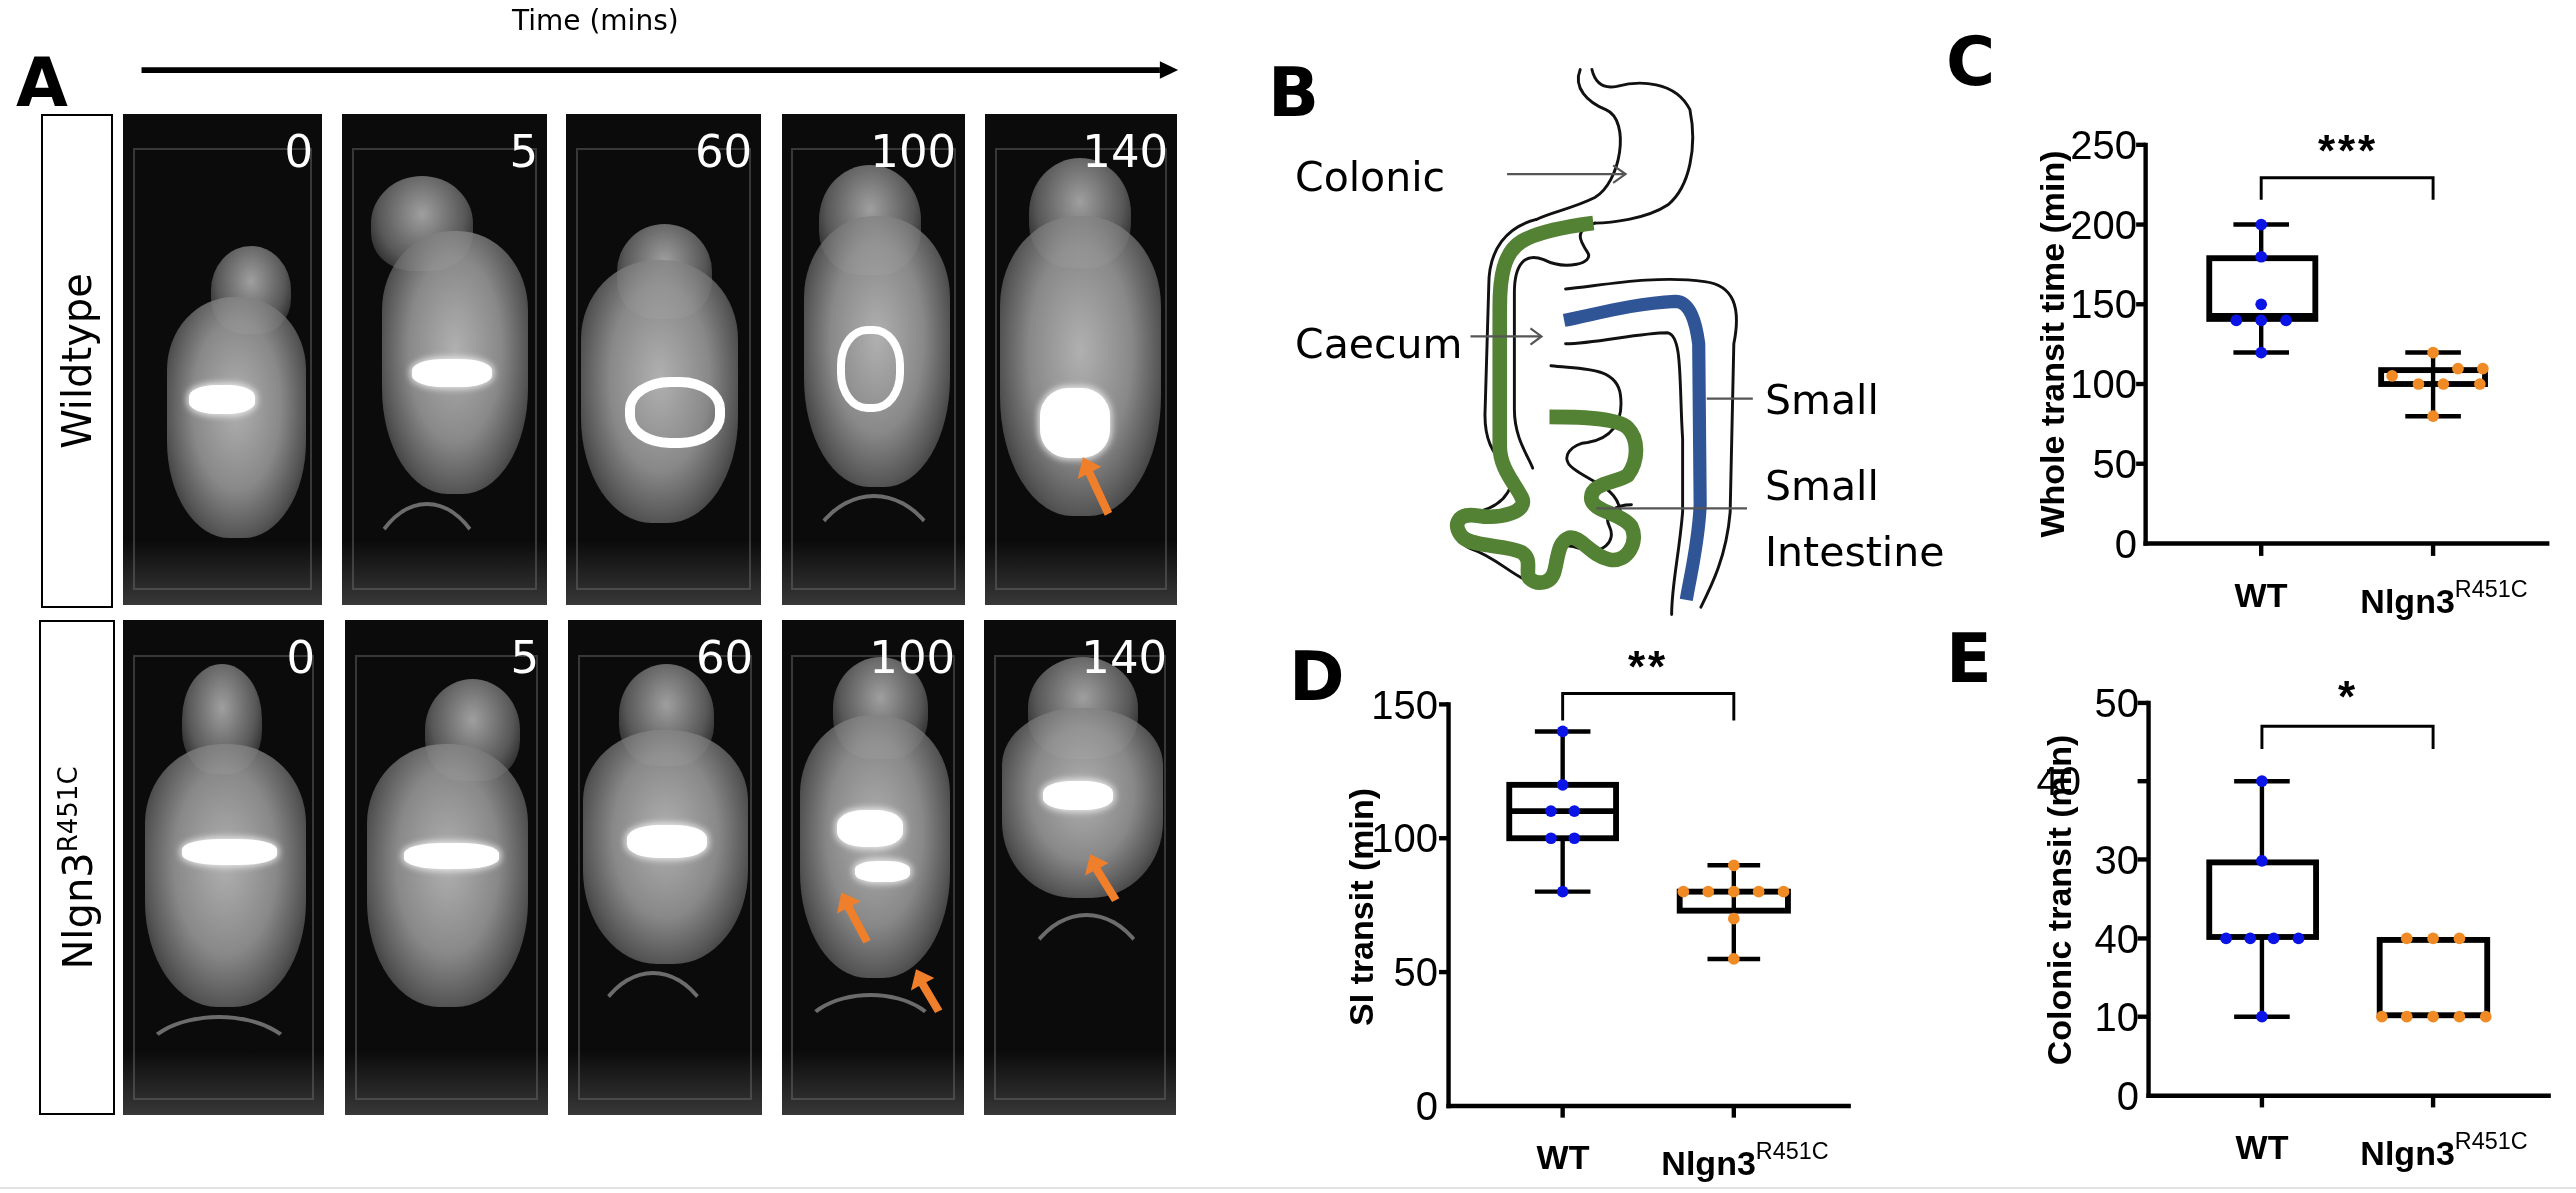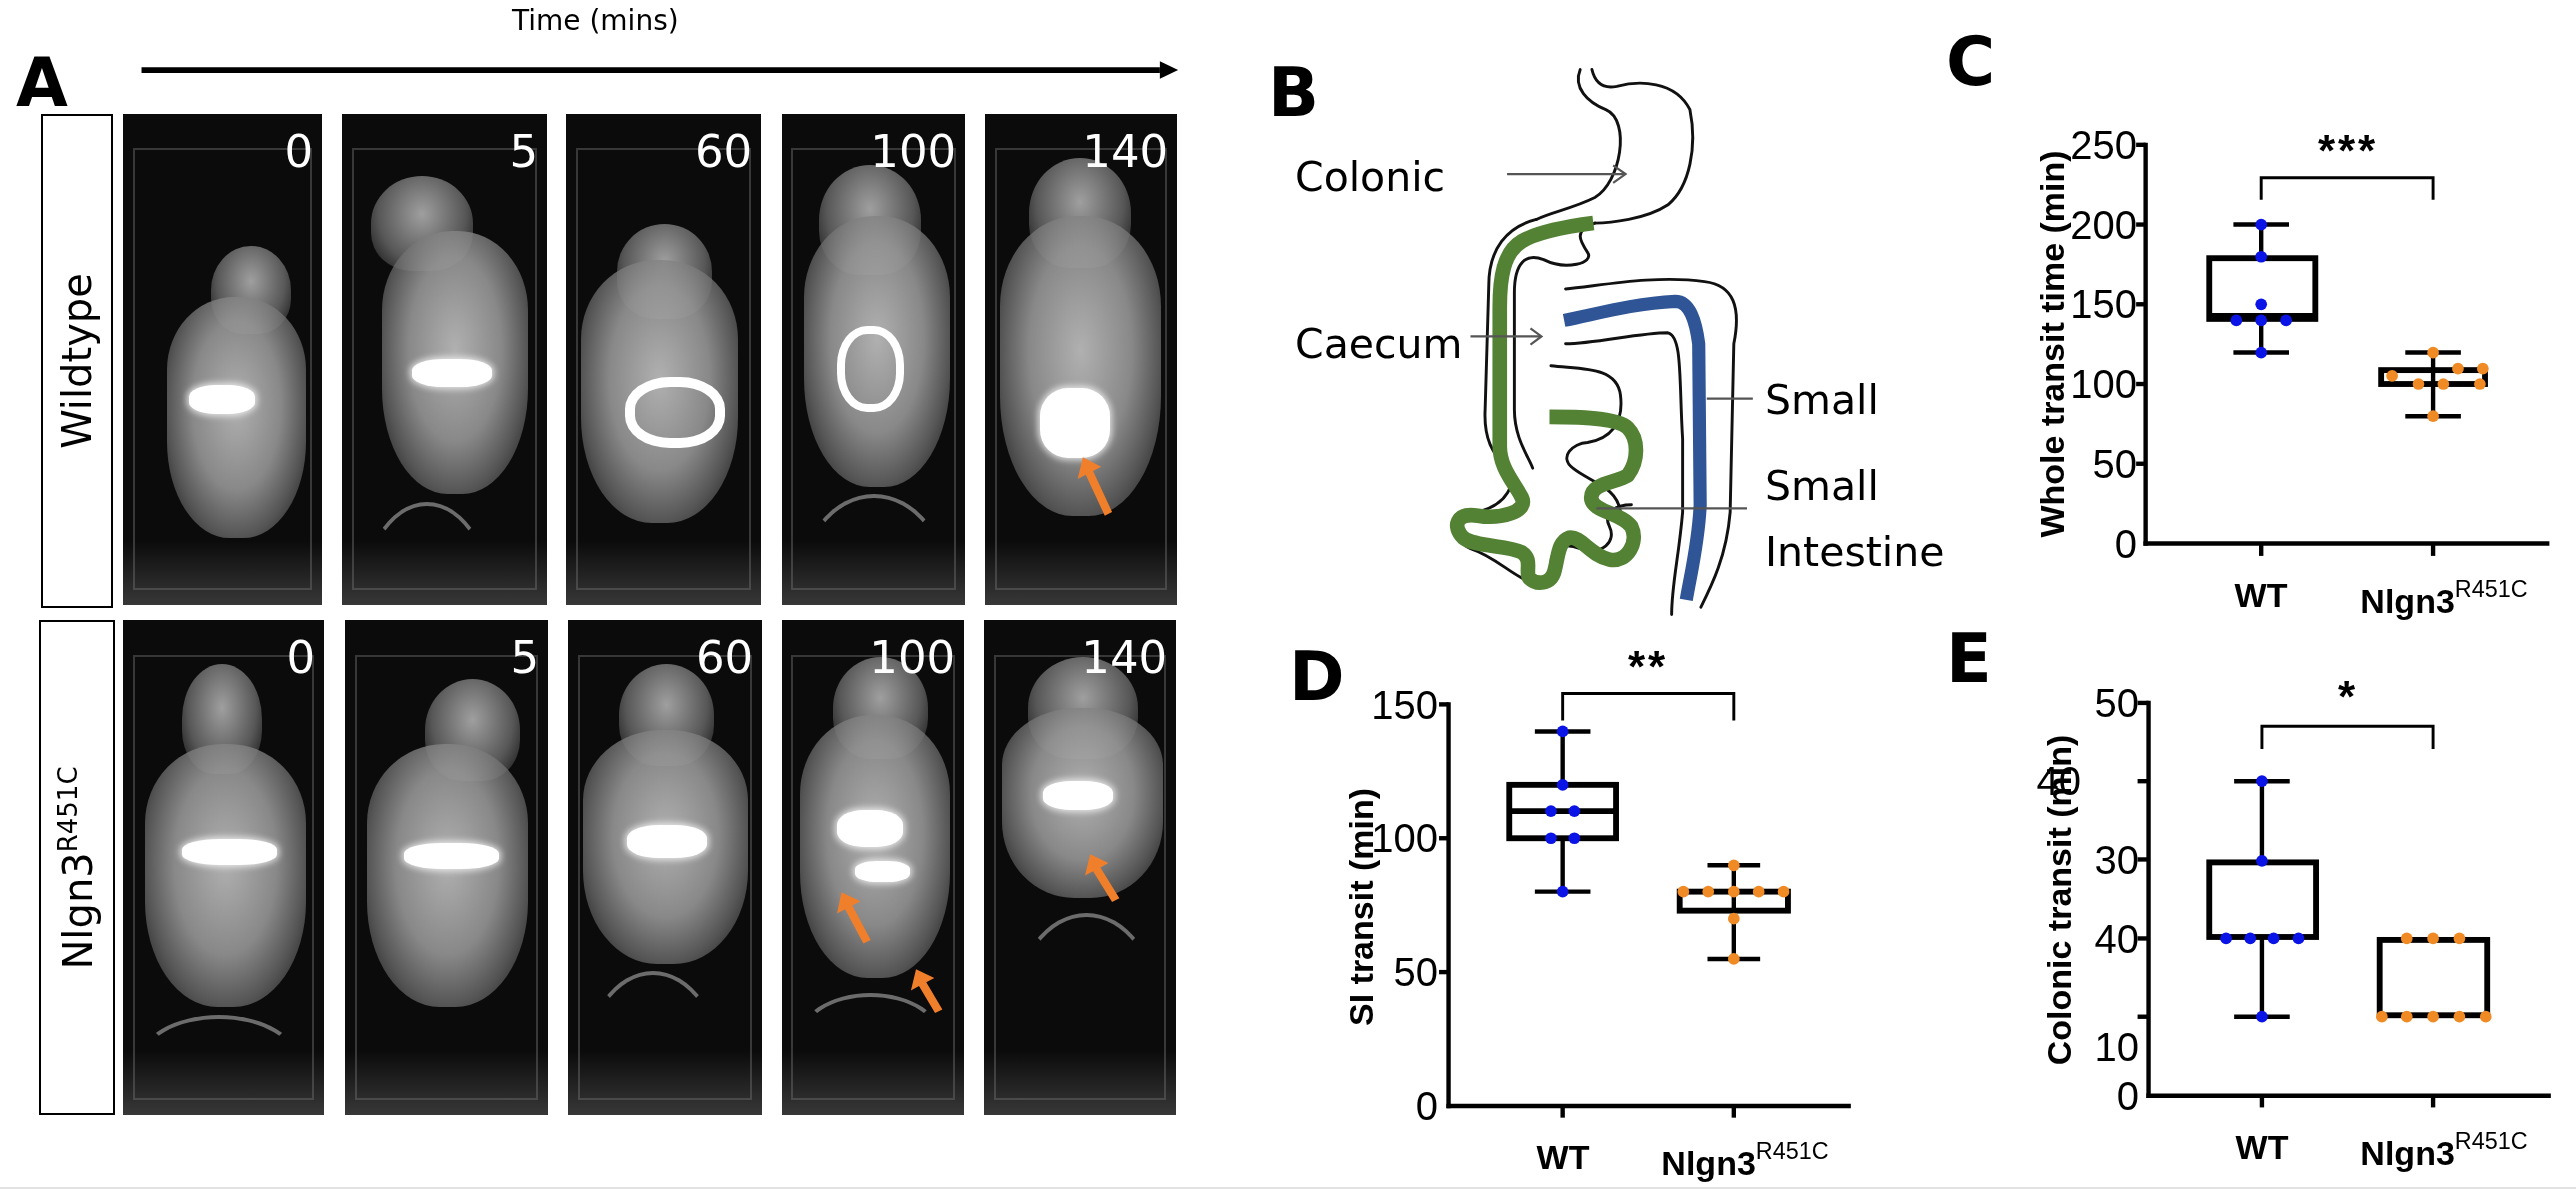--- a/index.html
+++ b/index.html
@@ -299,21 +299,21 @@
   </svg>
   <div class="sig" style="left:1648px; top:645px;">**</div>
   <div class="cat-label" style="left:1563px; top:1140px;">WT</div>
   <div class="cat-label" style="left:1745px; top:1140px;"><span>Nlgn3</span><sup>R451C</sup></div>
 </div>
 
 <div>
   <div class="panel-letter" style="left:1946px; top:626px;">E</div>
   <div class="axis-label" style="left:2059px; top:900px;">Colonic transit (min)</div>
   <div class="tick-label" style="left:2051px; top:1096px;">0</div>
-  <div class="tick-label" style="left:2051px; top:1047px;">10</div>
+  <div class="tick-label" style="left:2051px; top:1017px;">10</div>
   <div class="tick-label" style="left:2051px; top:939px;">40</div>
   <div class="tick-label" style="left:2051px; top:860px;">30</div>
   <div class="tick-label" style="left:1993px; top:781px;">40</div>
   <div class="tick-label" style="left:2051px; top:703px;">50</div>
   <svg style="left:0; top:0;" width="2576" height="1193" viewBox="0 0 3521 1631">
     <g stroke="#000" stroke-width="6" fill="none">
       <line x1="2937" y1="958" x2="2937" y2="1501"></line>
       <line x1="2934" y1="1498" x2="3487" y2="1498"></line>
       <line x1="2922" y1="961" x2="2937" y2="961"></line>
       <line x1="2922" y1="1068" x2="2937" y2="1068"></line>

